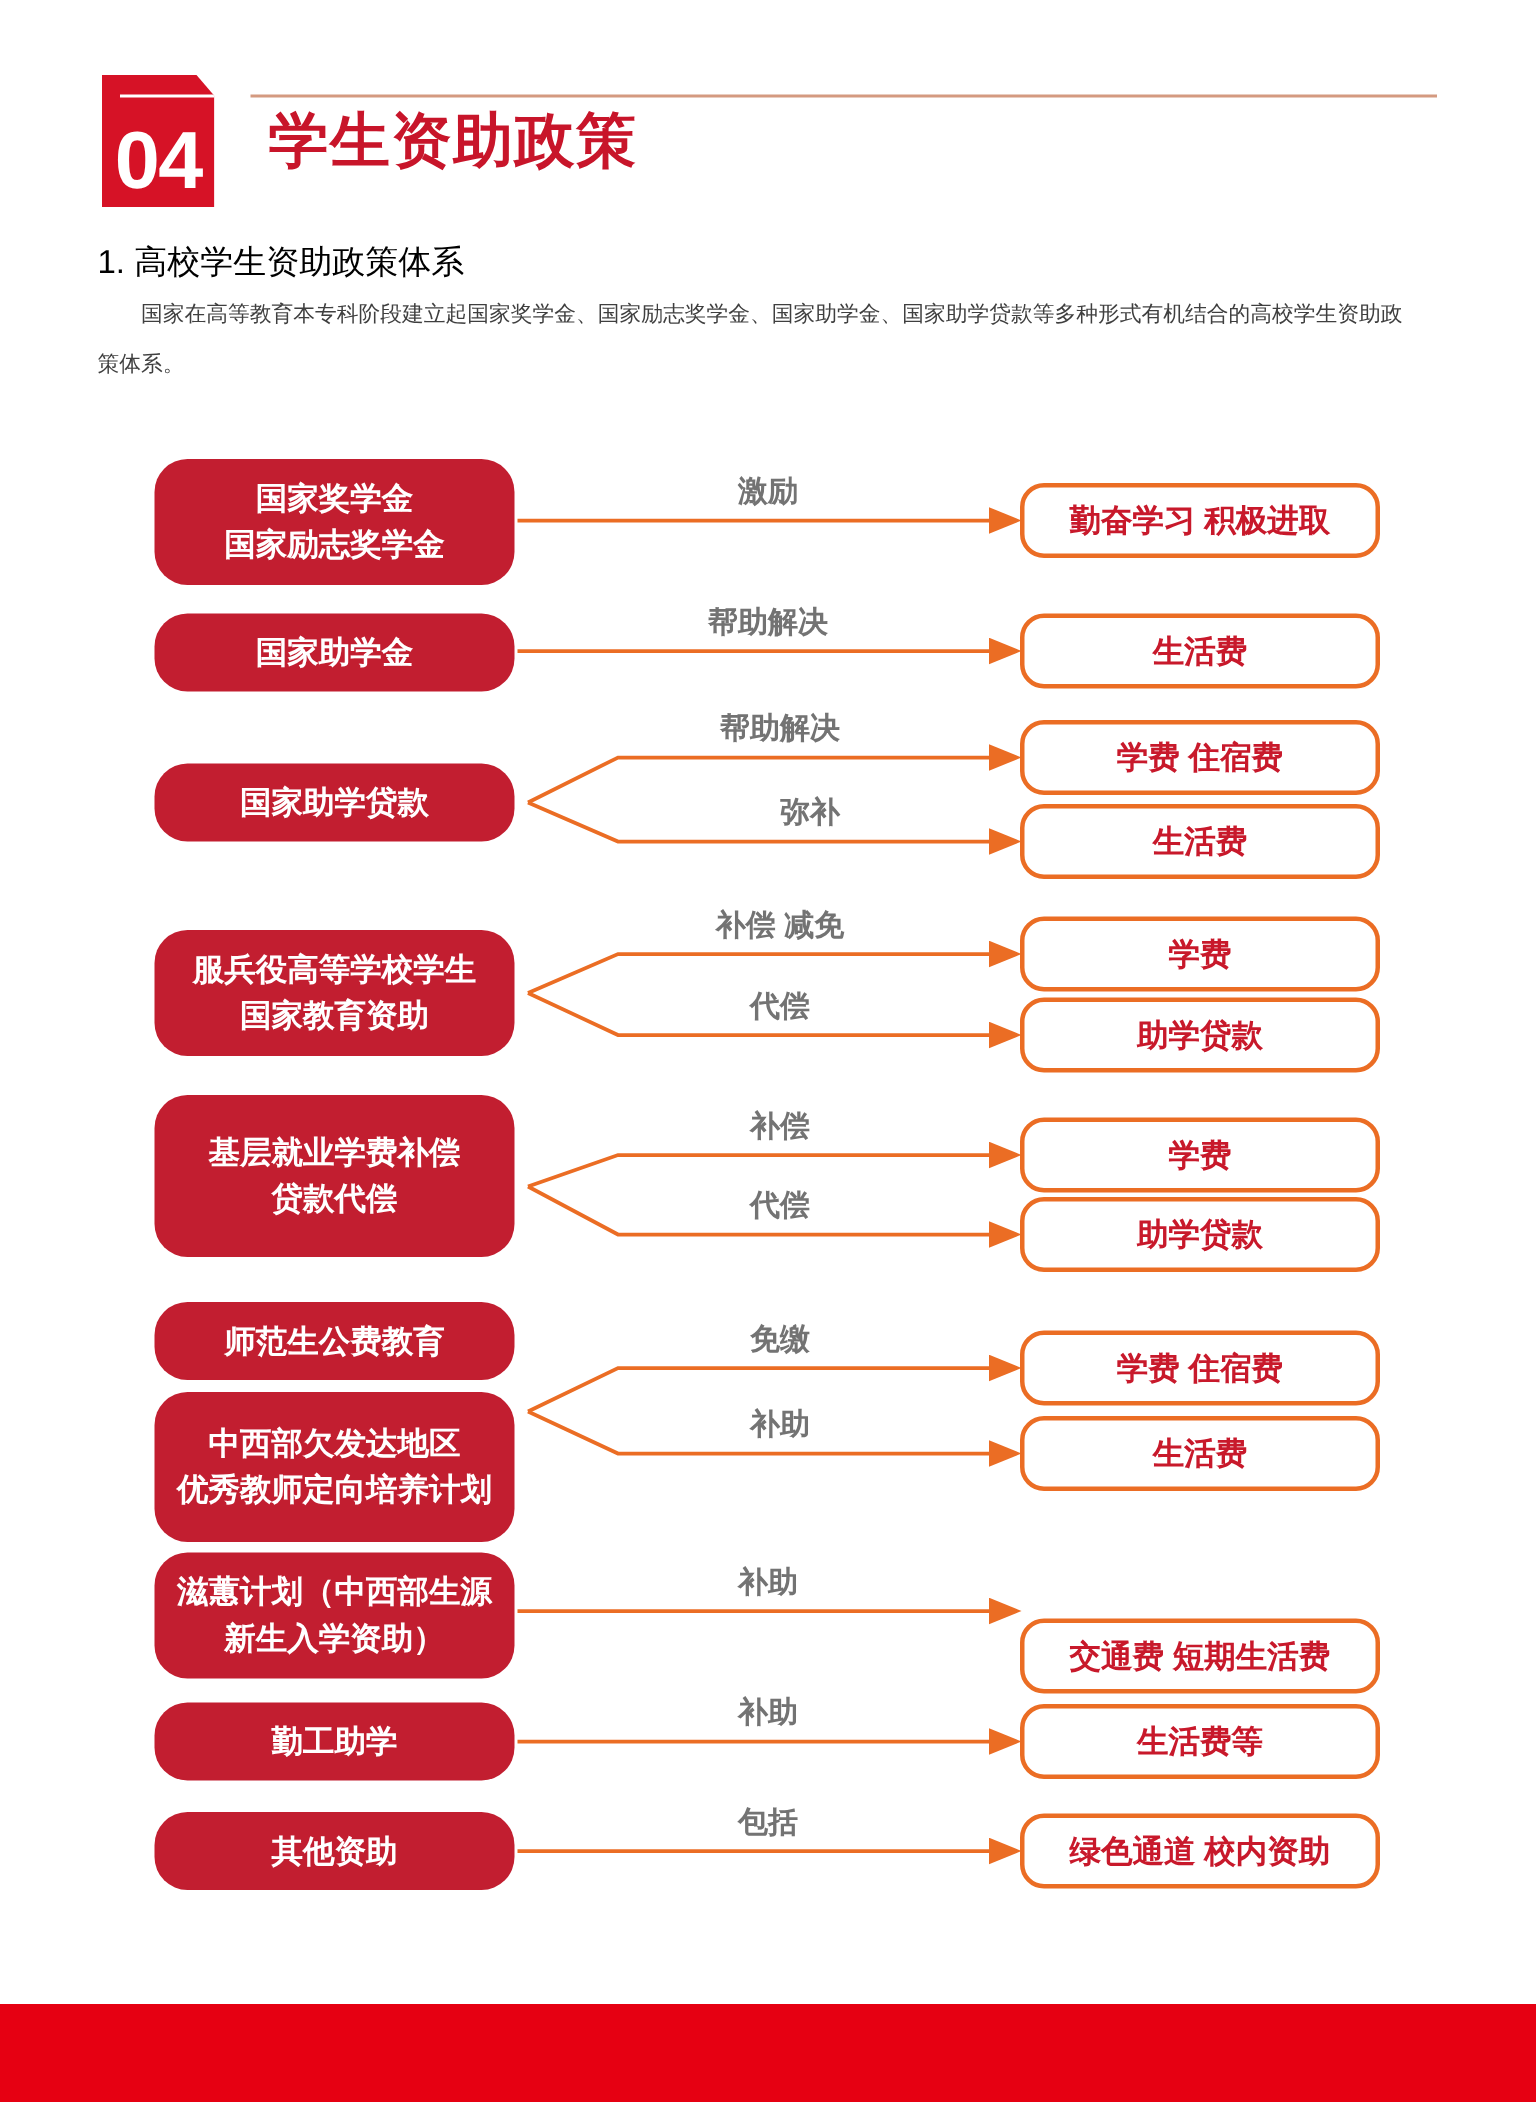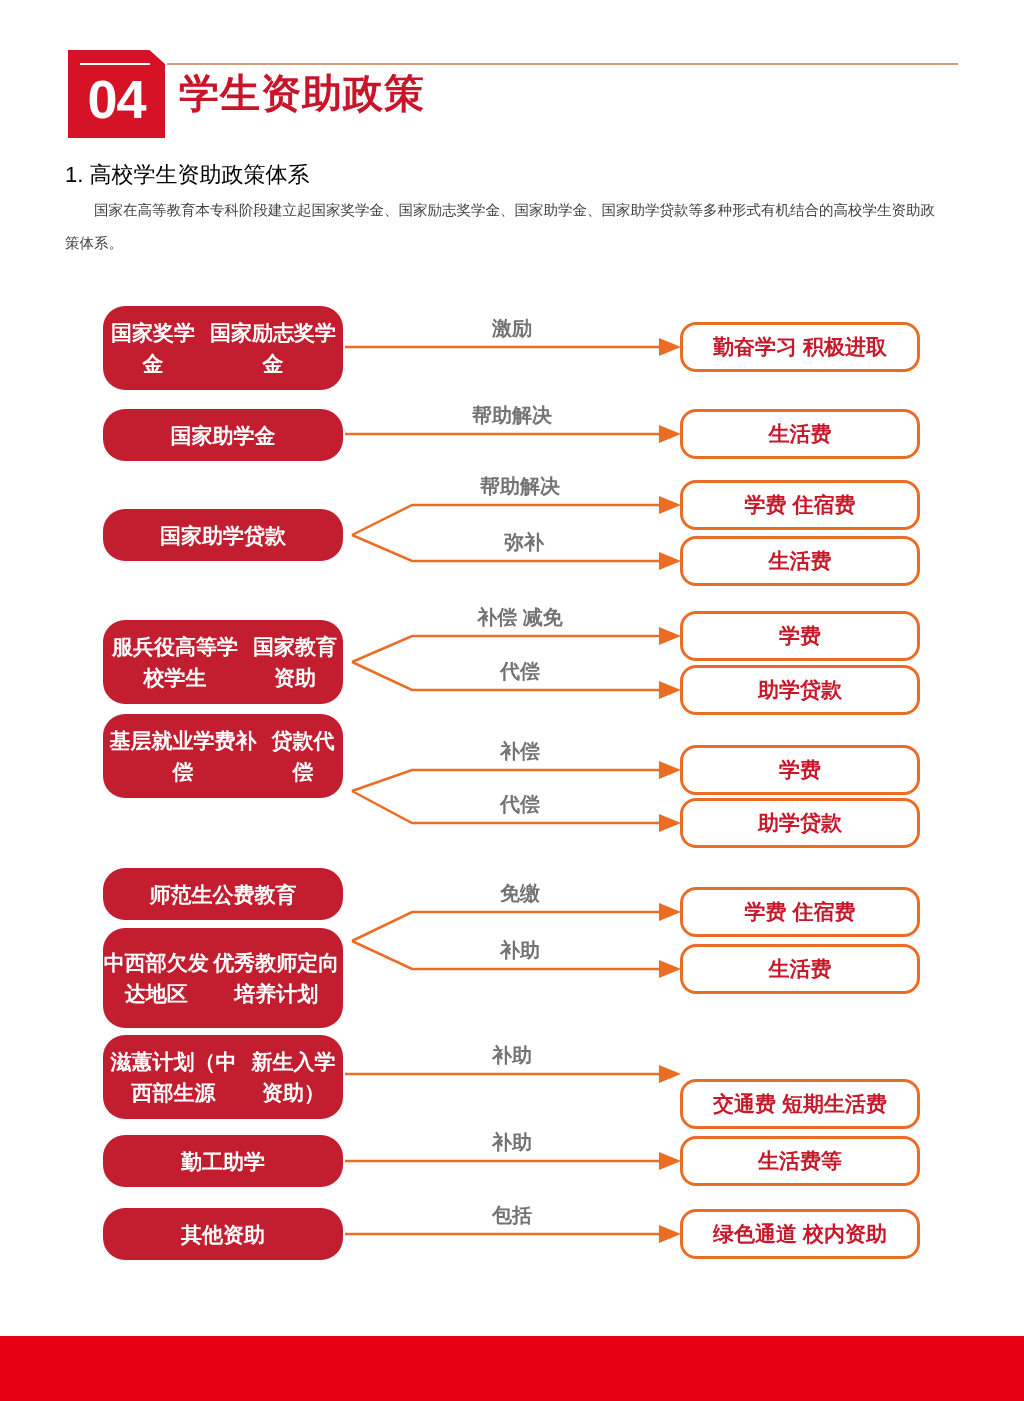--- a/index.html
+++ b/index.html
@@ -2,36 +2,36 @@
 <html><head>
 <meta charset="utf-8">
 <style>
   html,body{margin:0;padding:0;background:#fff;}
   .page{
     position:relative;width:1024px;height:1401px;background:#ffffff;overflow:hidden;
     font-family:"Liberation Sans","DejaVu Sans",sans-serif;
   }
   
   .badge{
-    position:absolute;left:68px;top:50px;width:97px;height:88px;background:#d61226;
+    position:absolute;left:68px;top:50px;width:75px;height:88px;background:#d61226;
     clip-path:polygon(0 0,84% 0,100% 16%,100% 100%,0 100%);
-    display:flex;align-items:center;justify-content:center;
+    display:flex;align-items:flex-end;justify-content:center;
   }
   .badge-number{color:#ffffff;font-size:54px;font-weight:800;letter-spacing:-1px;padding-top:10px;}
   .badge-rule{position:absolute;left:12px;top:13px;width:70px;height:2px;background:#ffffff;}
   .top-rule{position:absolute;left:167px;top:63px;width:791px;height:2px;background:#d49a80;}
   .page-title{position:absolute;left:179px;top:66px;font-size:40px;font-weight:800;color:#c8152a;letter-spacing:1px;}
   .section-heading{position:absolute;left:65px;top:160px;font-size:22px;font-weight:400;color:#000000;}
   .para{position:absolute;left:65px;top:194px;width:900px;font-size:14.5px;color:#3f3f3f;line-height:33px;}
   .para .indent{text-indent:2em;white-space:nowrap;}
   .para div{white-space:nowrap;}
   
   .src-box{
     position:absolute;left:103px;width:240px;background:#c21e30;border-radius:22px;
-    color:#ffffff;display:flex;flex-direction:row;justify-content:center;align-items:center;
+    color:#ffffff;display:flex;flex-direction:column;justify-content:center;align-items:center;
     font-weight:800;font-size:21px;line-height:31px;text-align:center;
   }
   .tgt-box{
     position:absolute;left:680px;width:240px;height:50px;background:#ffffff;
     border:3px solid #eb6d24;border-radius:16px;box-sizing:border-box;
     color:#c8192b;display:flex;justify-content:center;align-items:center;
     font-weight:800;font-size:21px;white-space:nowrap;
   }
   .arrow-label{
     position:absolute;transform:translateX(-50%);font-weight:700;font-size:20px;
@@ -98,39 +98,39 @@
     <span>生活费</span>
   </div>
 
   <div class="src-box" style="top:509px;height:52px">
     <div>国家助学贷款</div>
   </div>
   <div class="arrow-label" style="left:520px;top:473px">帮助解决</div>
   <div class="tgt-box" style="top:480px">
     <span>学费 住宿费</span>
   </div>
-  <div class="arrow-label" style="left:524px;top:529px">弥补</div>
+  <div class="arrow-label" style="left:540px;top:529px">弥补</div>
   <div class="tgt-box" style="top:536px">
     <span>生活费</span>
   </div>
 
   <div class="src-box" style="top:620px;height:84px">
     <div>服兵役高等学校学生</div>
     <div>国家教育资助</div>
   </div>
   <div class="arrow-label" style="left:520px;top:604px">补偿 减免</div>
   <div class="tgt-box" style="top:611px">
     <span>学费</span>
   </div>
   <div class="arrow-label" style="left:520px;top:658px">代偿</div>
   <div class="tgt-box" style="top:665px">
     <span>助学贷款</span>
   </div>
 
-  <div class="src-box" style="top:714px;height:84px">
+  <div class="src-box" style="top:730px;height:108px">
     <div>基层就业学费补偿</div>
     <div>贷款代偿</div>
   </div>
   <div class="arrow-label" style="left:520px;top:738px">补偿</div>
   <div class="tgt-box" style="top:745px">
     <span>学费</span>
   </div>
   <div class="arrow-label" style="left:520px;top:791px">代偿</div>
   <div class="tgt-box" style="top:798px">
     <span>助学贷款</span>

